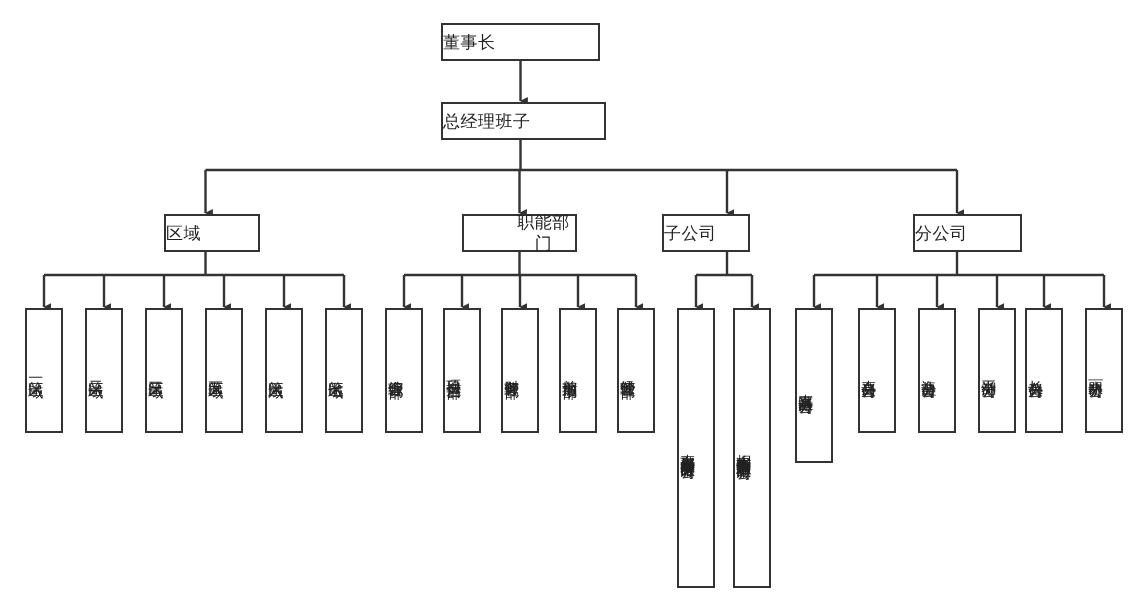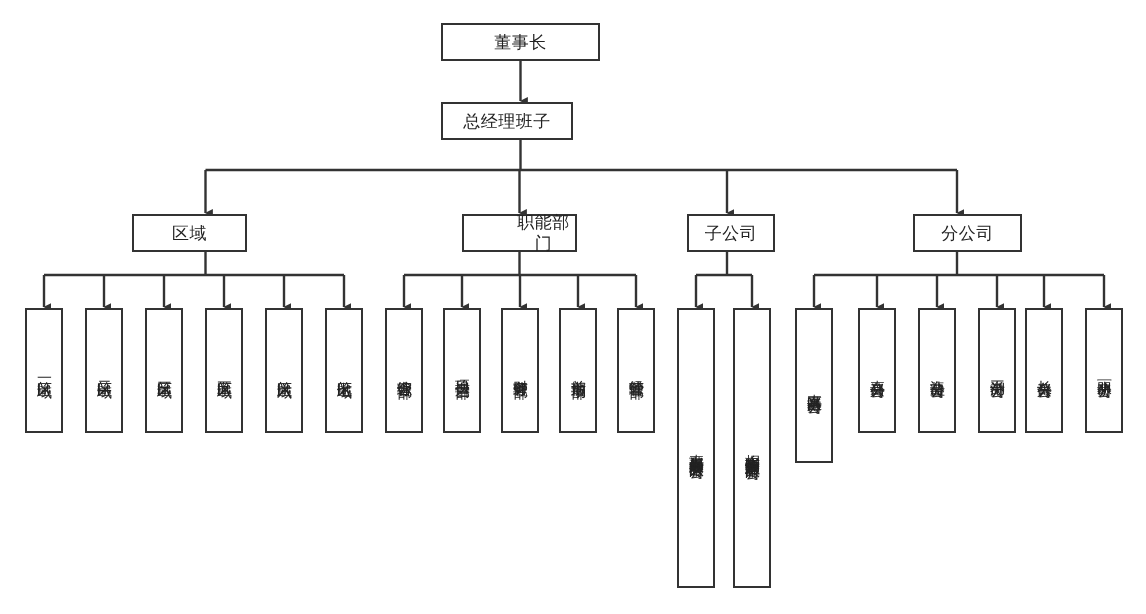--- a/index.html
+++ b/index.html
@@ -26,21 +26,21 @@
     height: 614px;
     pointer-events: none;
   }
   .node {
     position: absolute;
     box-sizing: border-box;
     border: 2px solid #333333;
     background: #ffffff;
     display: flex;
     align-items: center;
-    justify-content: center;
+    justify-content: flex-start;
     z-index: 2;
   }
   .node-label {
     display: block;
     text-align: center;
     color: #222222;
     line-height: 1.22;
     letter-spacing: 0.5px;
   }
   .node.horiz .node-label {
@@ -101,31 +101,31 @@
         <line x1="997" y1="275" x2="997" y2="307" marker-end="url(#arrowhead)"></line>
         <line x1="1044" y1="275" x2="1044" y2="307" marker-end="url(#arrowhead)"></line>
         <line x1="1104" y1="275" x2="1104" y2="307" marker-end="url(#arrowhead)"></line>
       </g>
   </svg>
 
   <div class="node horiz" style="left: 441px; top: 23px; width: 159px; height: 38px;">
     <span class="node-label">董事长</span>
   </div>
 
-  <div class="node horiz" style="left: 441px; top: 102px; width: 132px; height: 38px;">
+  <div class="node horiz" style="left: 441px; top: 102px; width: 165px; height: 38px;">
     <span class="node-label">总经理班子</span>
   </div>
 
-  <div class="node horiz" style="left: 132px; top: 214px; width: 115px; height: 38px;">
+  <div class="node horiz" style="left: 164px; top: 214px; width: 96px; height: 38px;">
     <span class="node-label">区域</span>
   </div>
   <div class="node horiz" style="left: 462px; top: 214px; width: 115px; height: 38px; padding-left: 48px;">
     <span class="node-label">职能部门</span>
   </div>
-  <div class="node horiz" style="left: 687px; top: 214px; width: 88px; height: 38px;">
+  <div class="node horiz" style="left: 662px; top: 214px; width: 88px; height: 38px;">
     <span class="node-label">子公司</span>
   </div>
   <div class="node horiz" style="left: 913px; top: 214px; width: 109px; height: 38px;">
     <span class="node-label">分公司</span>
   </div>
 
   <div class="node vert" style="left: 25px; top: 308px; width: 38px; height: 125px;">
     <span class="node-label">第一区域</span>
   </div>
   <div class="node vert" style="left: 85px; top: 308px; width: 38px; height: 125px;">

